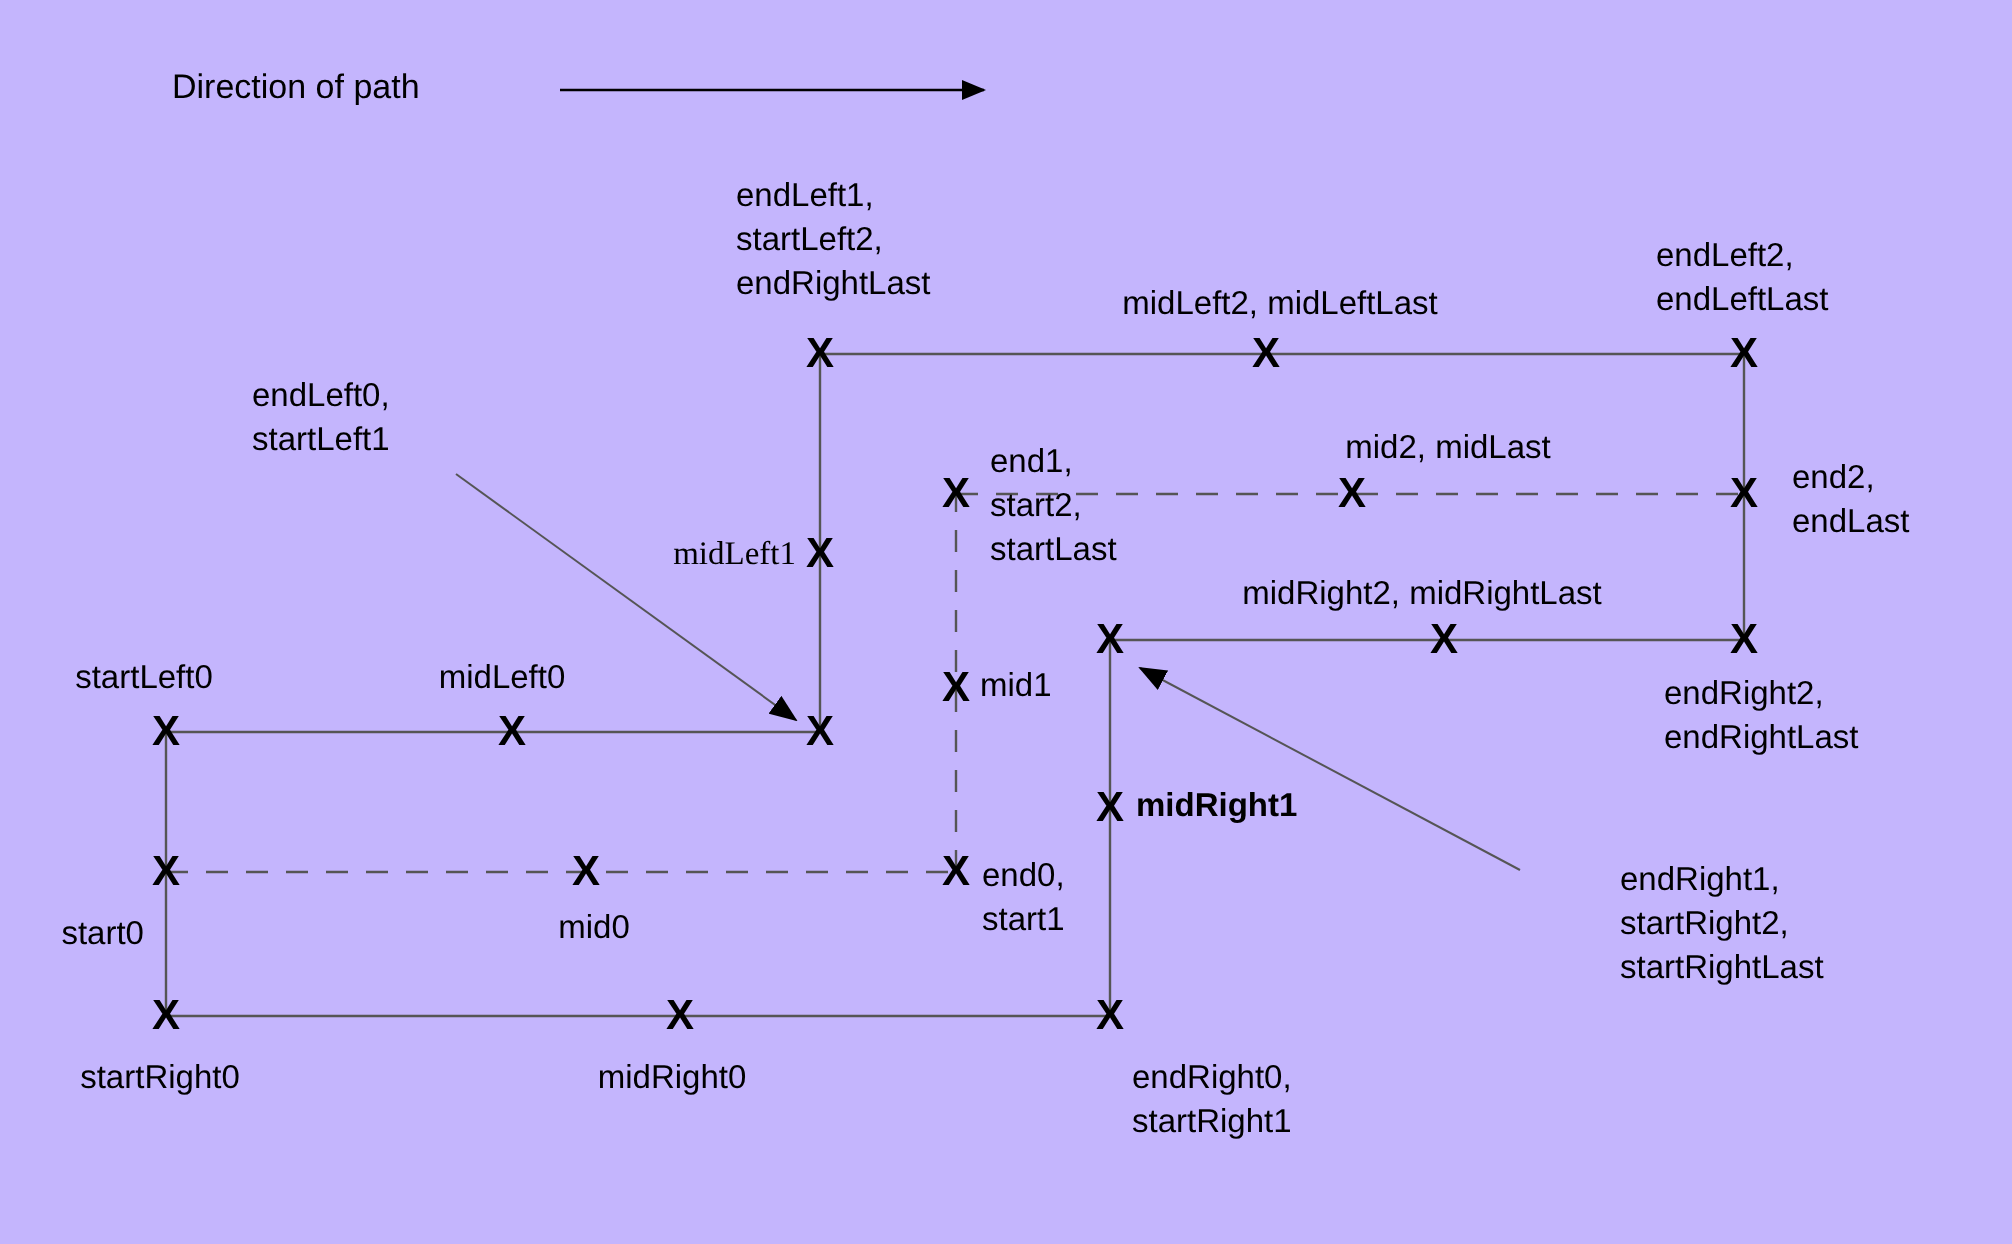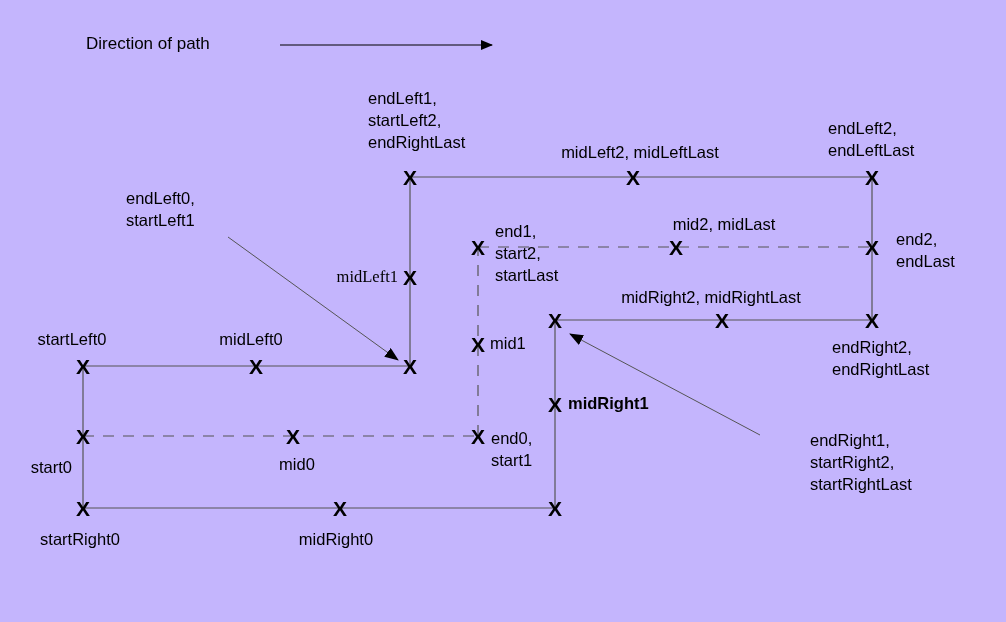--- a/index.html
+++ b/index.html
@@ -167,14 +167,16 @@
   <div class="lbl anchor-start" style="left:568px; top:404px;font-weight:bold;">midRight1</div>
 
   <div class="lbl top-start" style="left:770px; top:430px;margin-left:40px;">endRight1,
 startRight2,
 startRightLast</div>
 
   <div class="lbl top-mid" style="left:80px; top:529px;">startRight0</div>
 
   <div class="lbl top-mid" style="left:336px; top:529px;">midRight0</div>
 
+  <div class="lbl top-start" style="left:566px; top:529px;">endRight0,
+startRight1</div>
 
 </div>
 
 </body></html>

